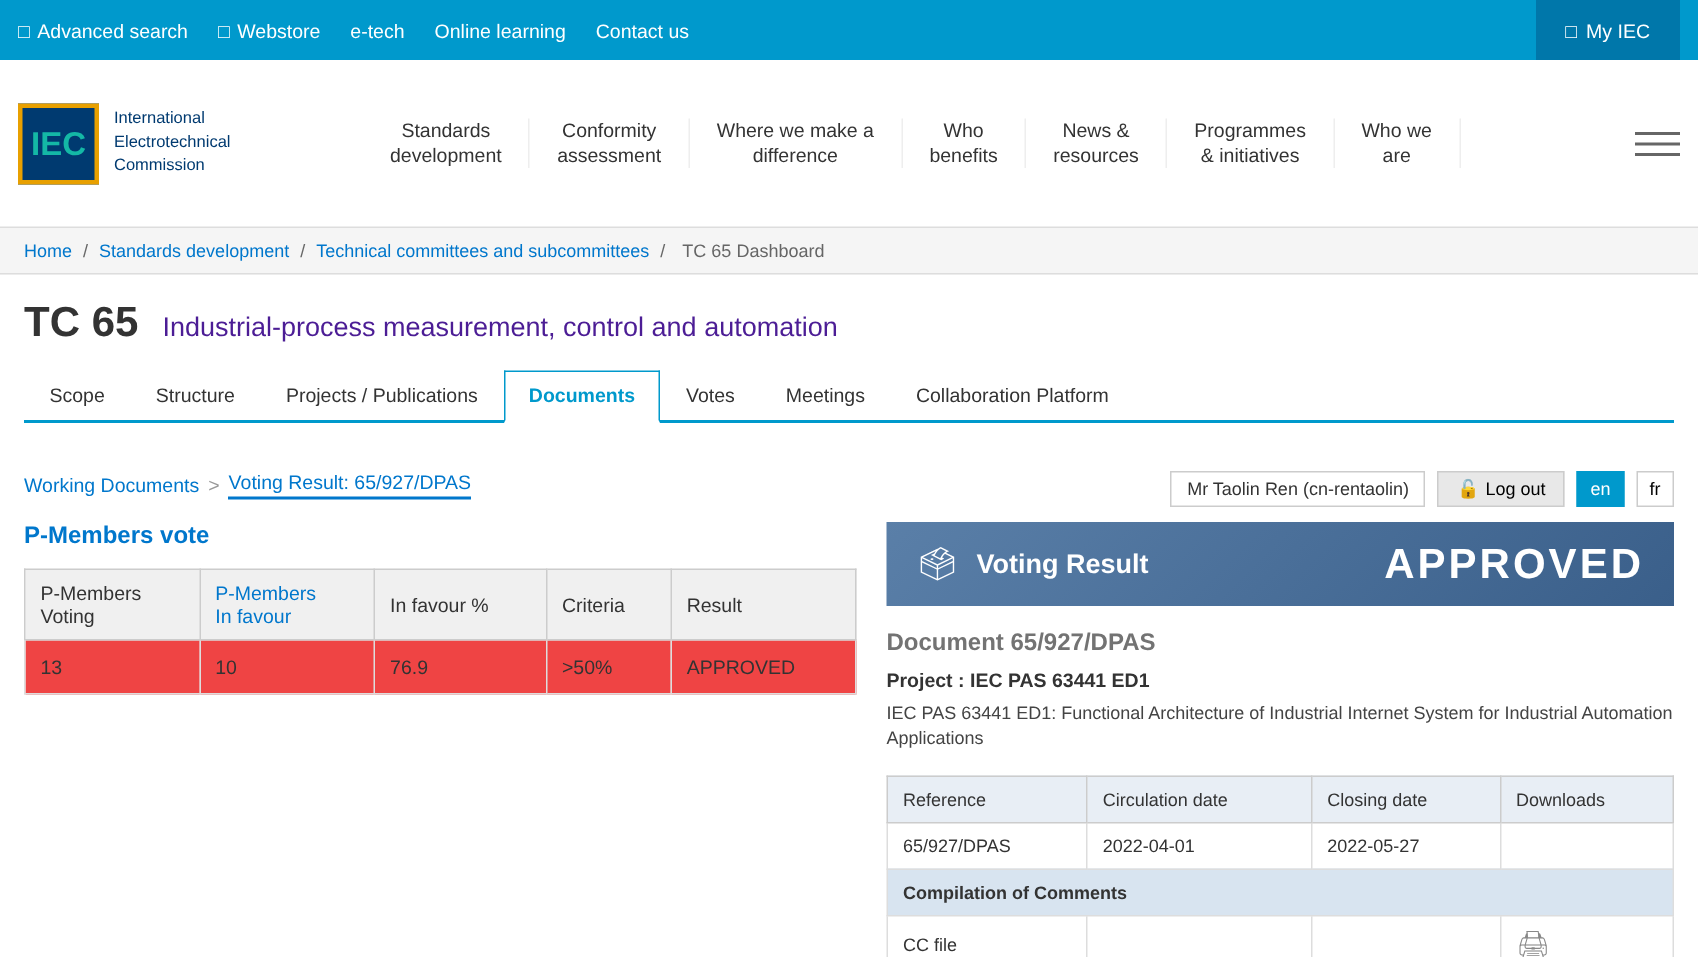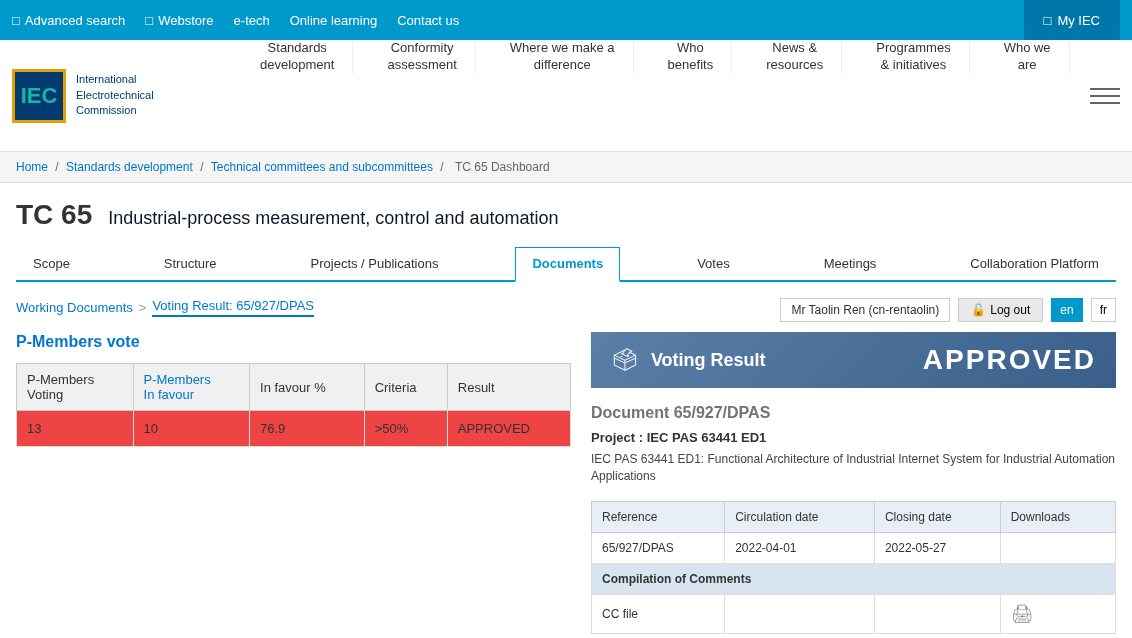--- a/index.html
+++ b/index.html
@@ -61,23 +61,23 @@
       justify-content: center;
       border: 3px solid #e8a000;
     }
     .logo-text {
       font-size: 11px;
       color: #003a70;
       line-height: 1.4;
     }
     .nav-items {
       display: flex;
-      gap: 16px;
+      gap: 0;
       height: 100%;
-      align-items: flex-start;
+      align-items: center;
     }
     .nav-item {
       display: flex;
       align-items: center;
       justify-content: center;
       text-align: center;
       padding: 0 18px;
       font-size: 13px;
       color: #333;
       cursor: pointer;
@@ -121,30 +121,29 @@
       gap: 16px;
       margin-bottom: 16px;
     }
     .tc-number {
       font-size: 28px;
       font-weight: bold;
       color: #333;
     }
     .tc-title {
       font-size: 18px;
-      color: #0f172a;
+      color: #4c1d95;
     }
 
     
     .tabs {
       display: flex;
       border-bottom: 2px solid #0099cc;
-      margin-bottom: 16px;
+      margin-bottom: 32px;
       gap: 0;
-      justify-content: space-between;
     }
     .tab {
       padding: 8px 16px;
       cursor: pointer;
       font-size: 13px;
       color: #333;
       border: 1px solid transparent;
     }
     .tab.active {
       background: #fff;

